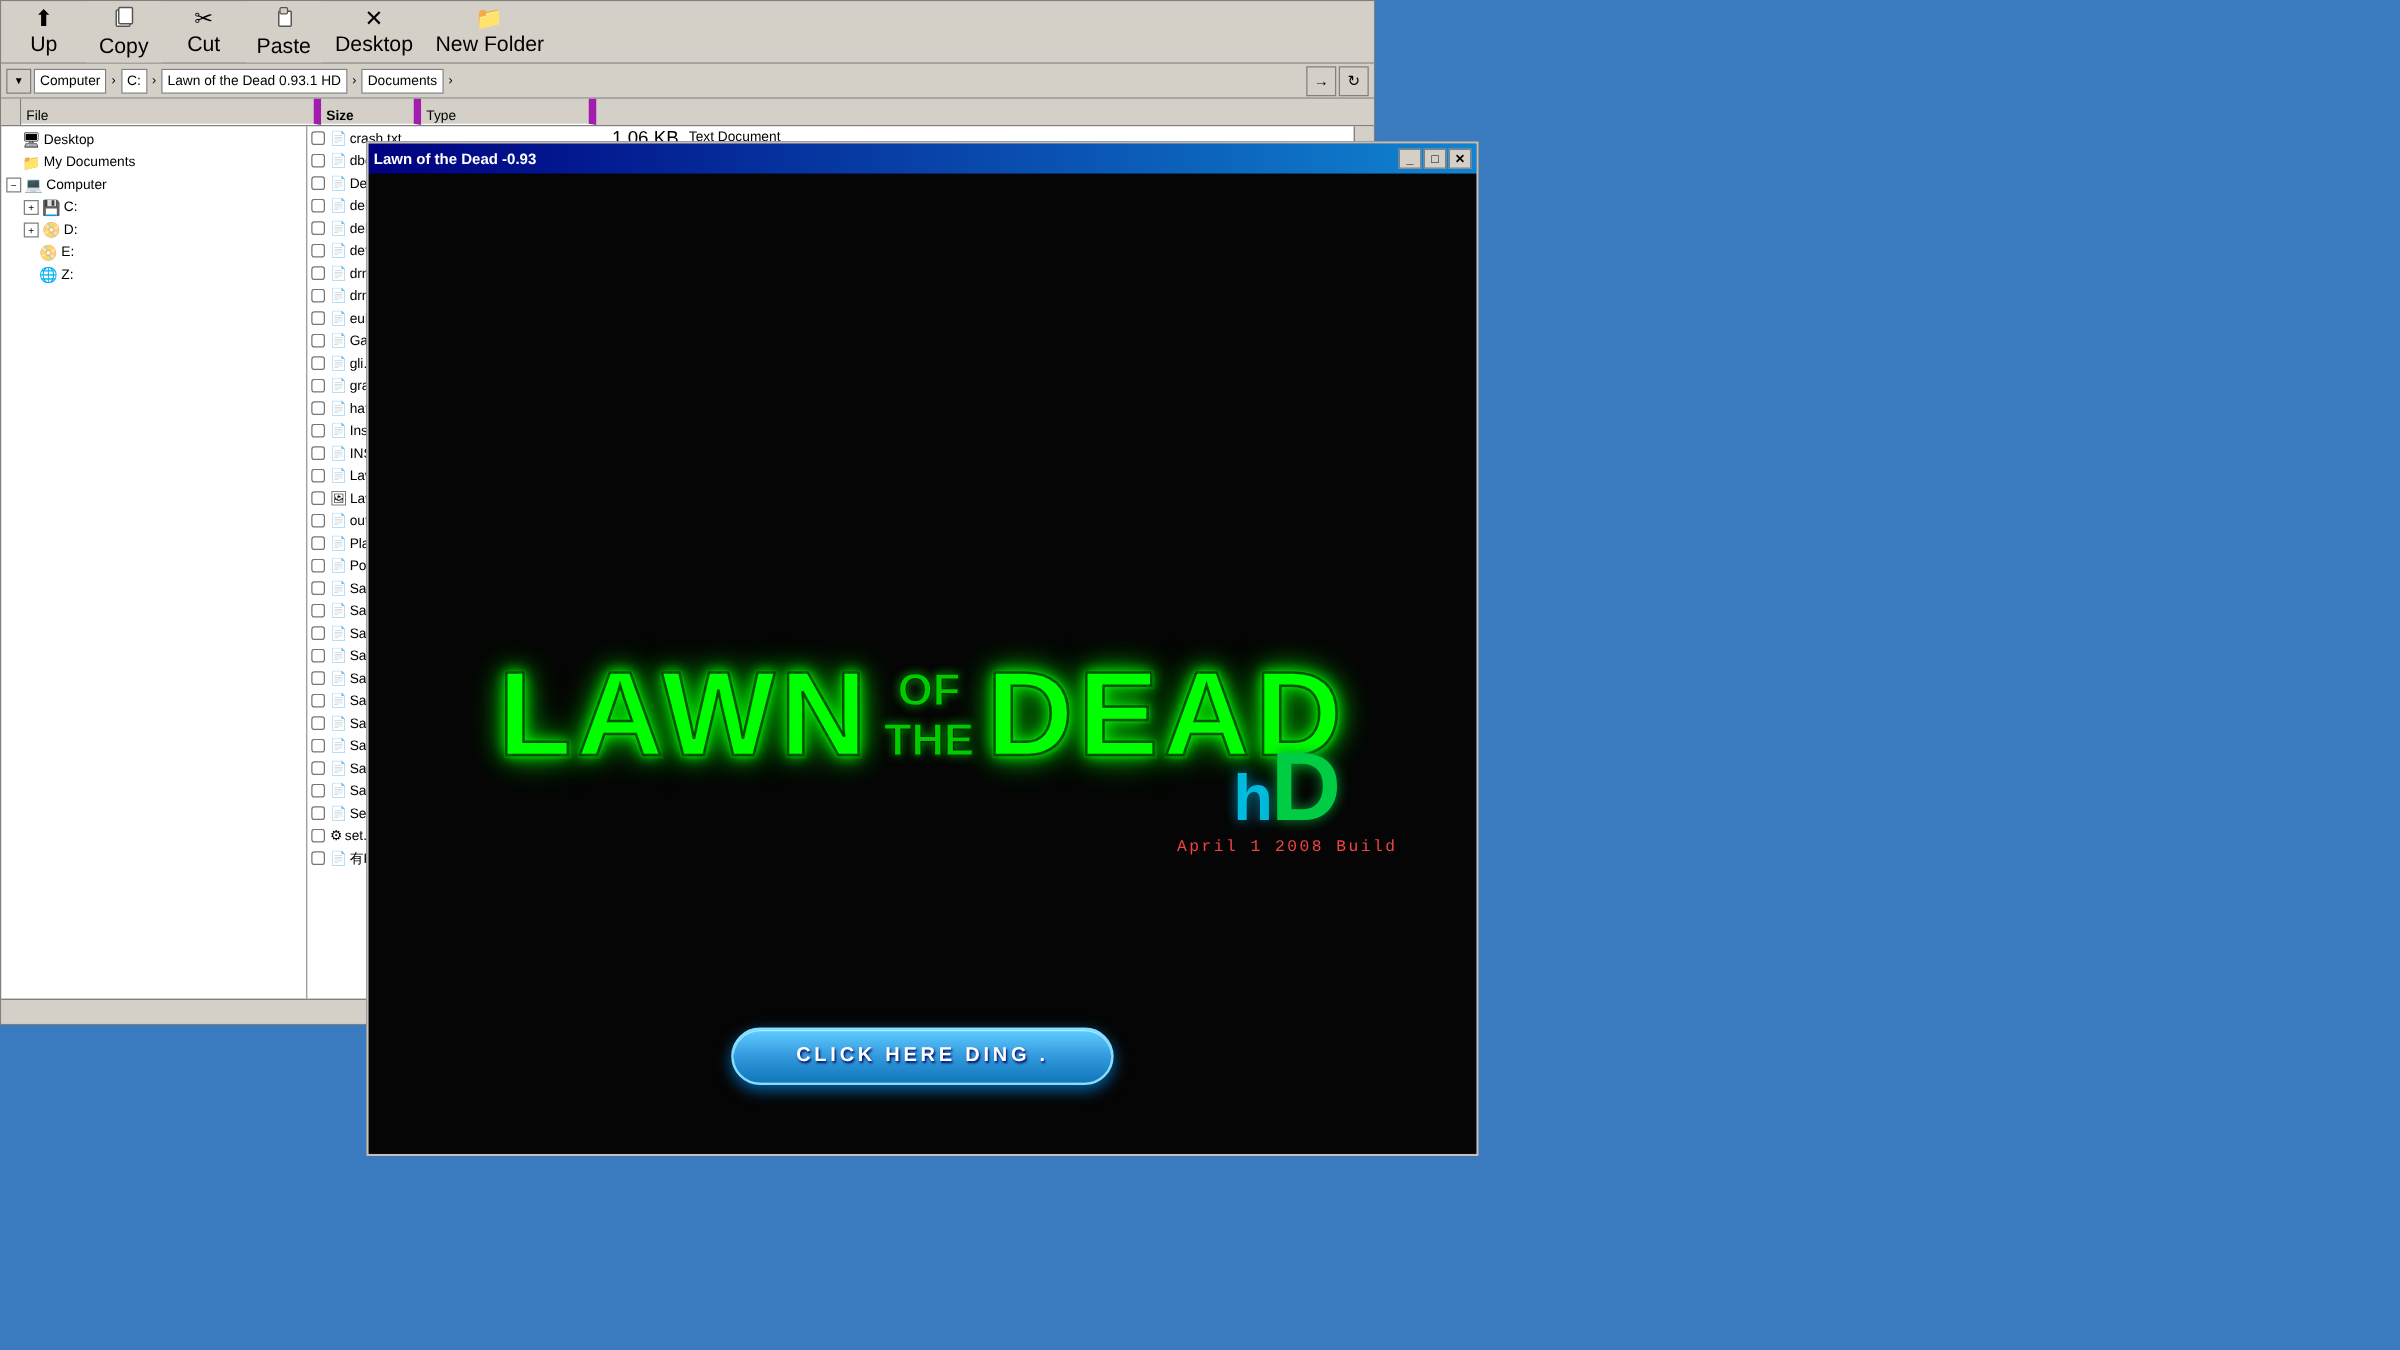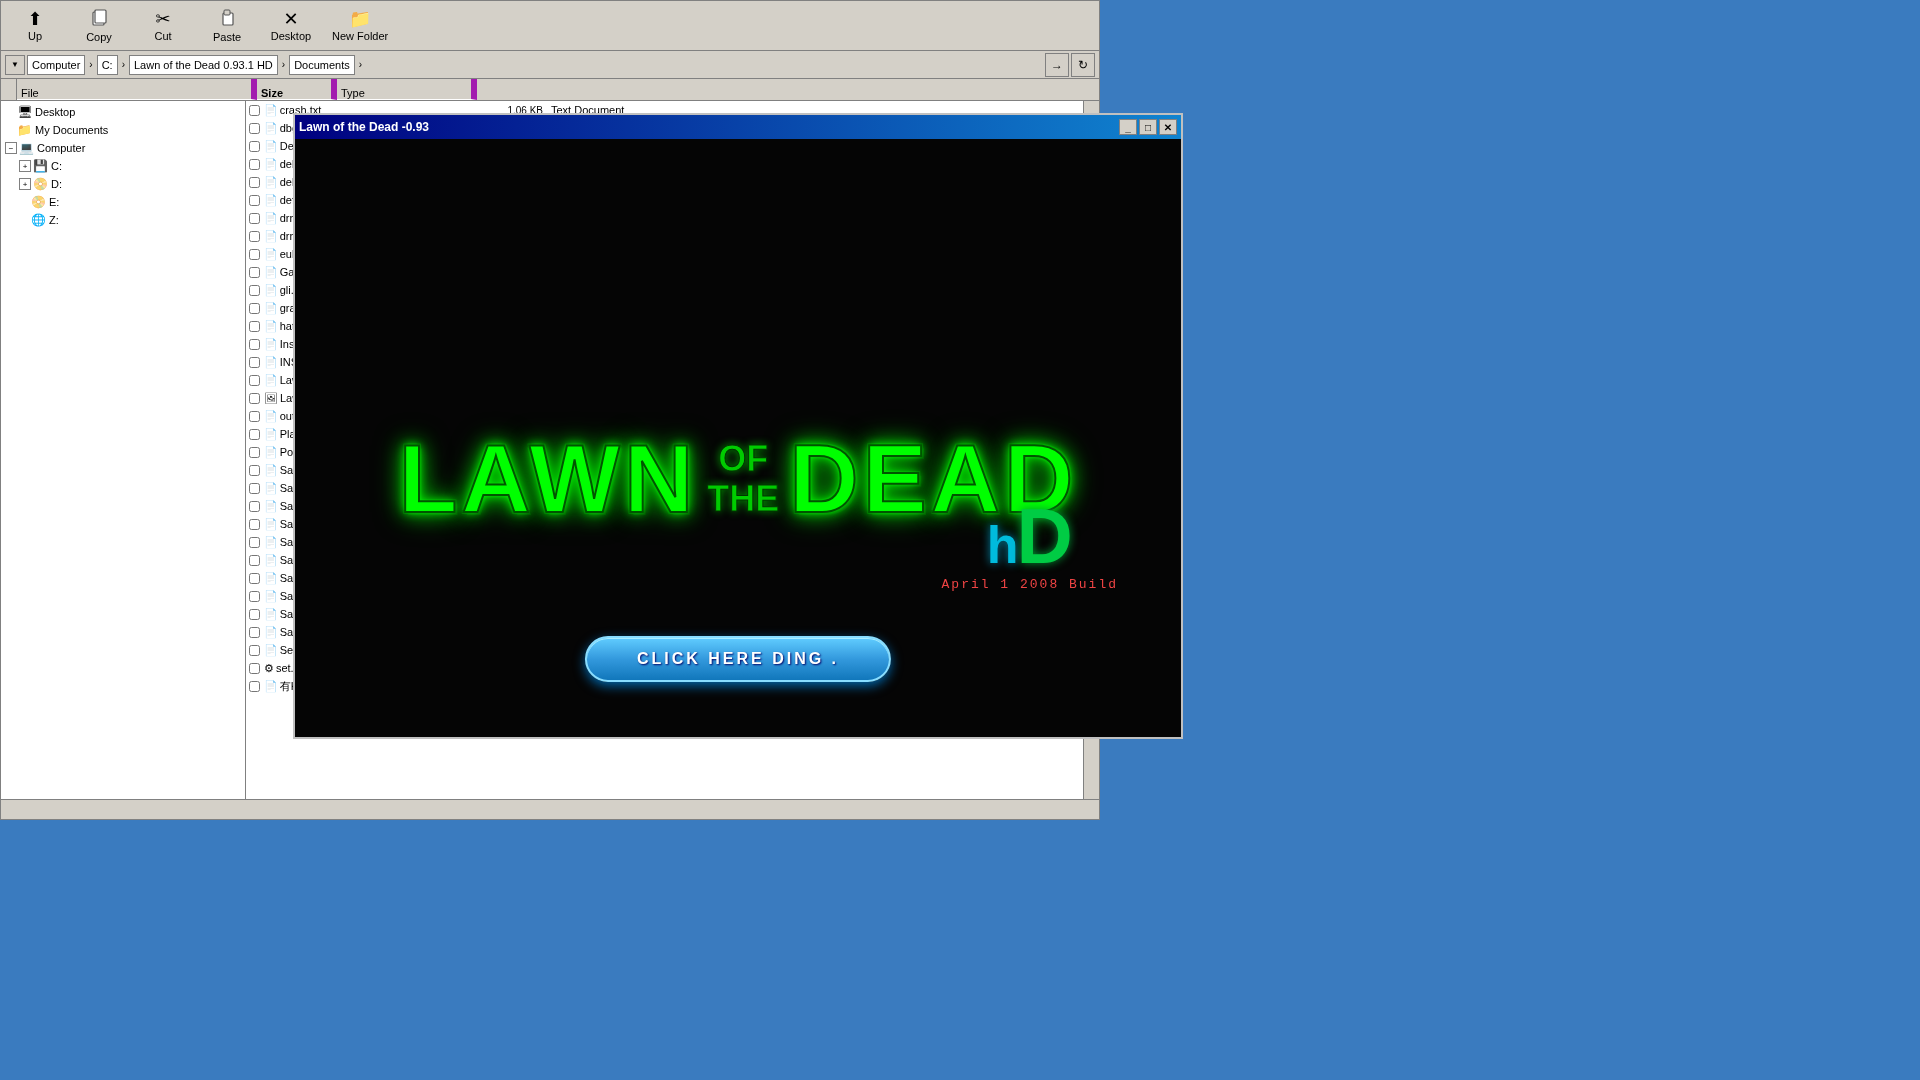--- a/index.html
+++ b/index.html
@@ -49,21 +49,21 @@
       border: 1px solid transparent;
       gap: 2px;
     }
 
     .toolbar-btn .icon {
       font-size: 18px;
       line-height: 1;
     }
 
     .toolbar-btn .label {
-      font-size: 11px;
+      font-size: 17px;
       color: #000;
     }
 
     
     .address-bar {
       display: flex;
       align-items: center;
       background: #d4d0c8;
       padding: 2px 4px;
       border-bottom: 1px solid #808080;
@@ -223,21 +223,21 @@
       padding-left: 2px;
       font-size: 11px;
       overflow: hidden;
       text-overflow: ellipsis;
       white-space: nowrap;
     }
 
     .file-size {
       width: 80px;
       padding-left: 4px;
-      font-size: 10px;
+      font-size: 15px;
       text-align: right;
       padding-right: 4px;
     }
 
     .file-type {
       width: 140px;
       padding-left: 4px;
       font-size: 11px;
     }
 
@@ -256,21 +256,21 @@
       padding: 0 4px;
       font-size: 11px;
     }
 
     
     .game-window {
       position: absolute;
       top: 113px;
       left: 293px;
       width: 890px;
-      height: 626px;
+      height: 812px;
       background: #000;
       border: 2px solid #c0c0c0;
       display: flex;
       flex-direction: column;
     }
 
     .game-titlebar {
       display: flex;
       align-items: center;
       background: linear-gradient(to right, #000080, #1084d0);

